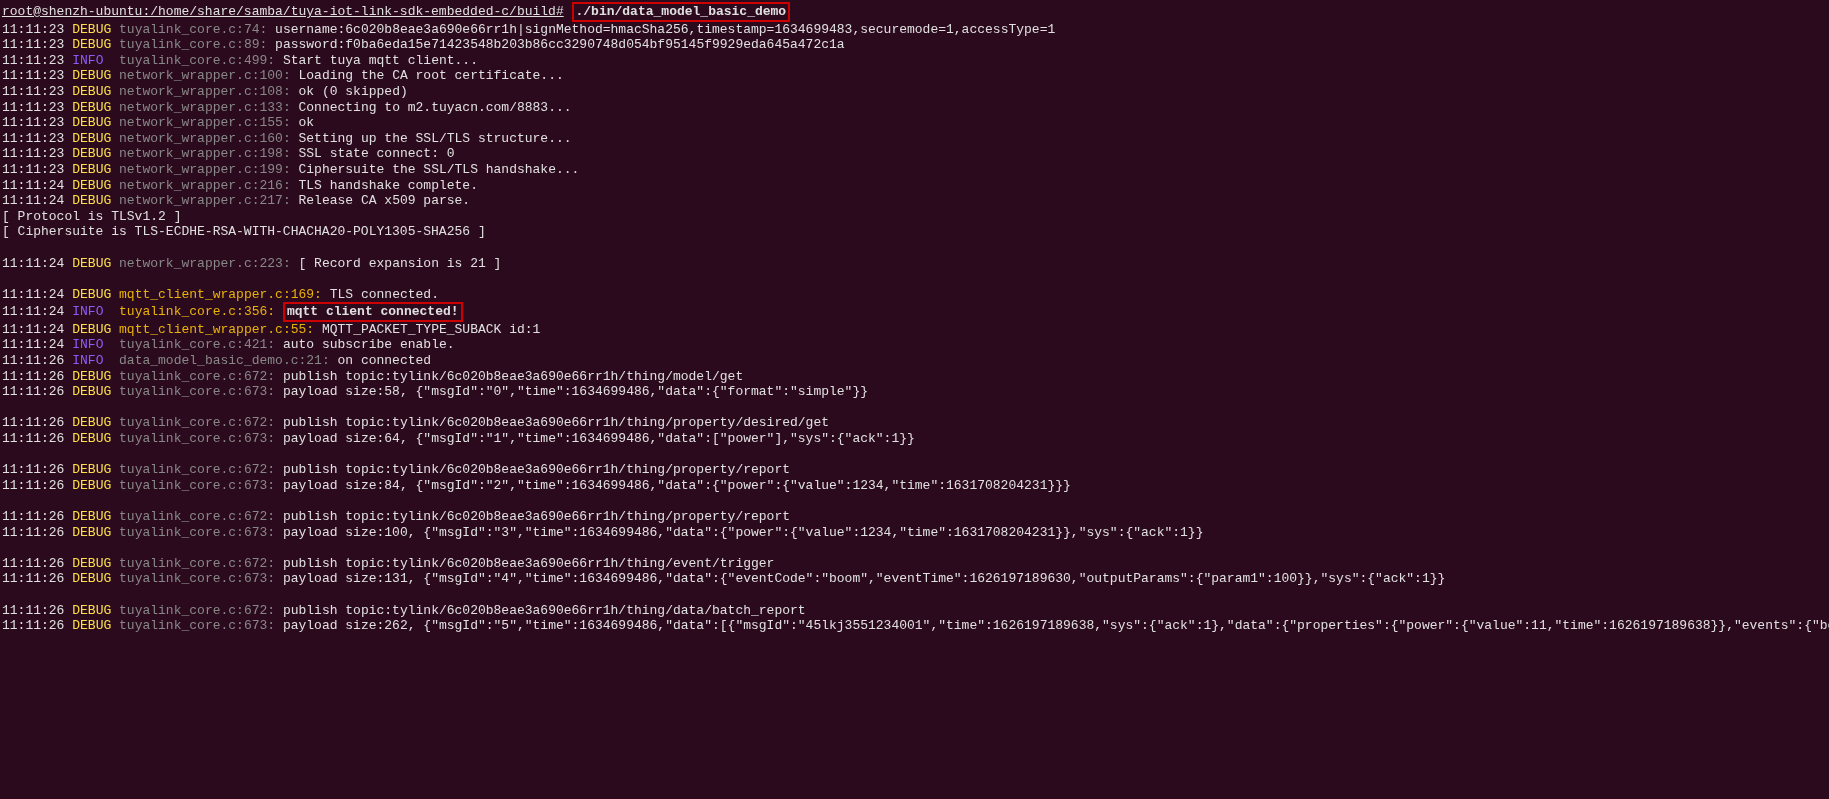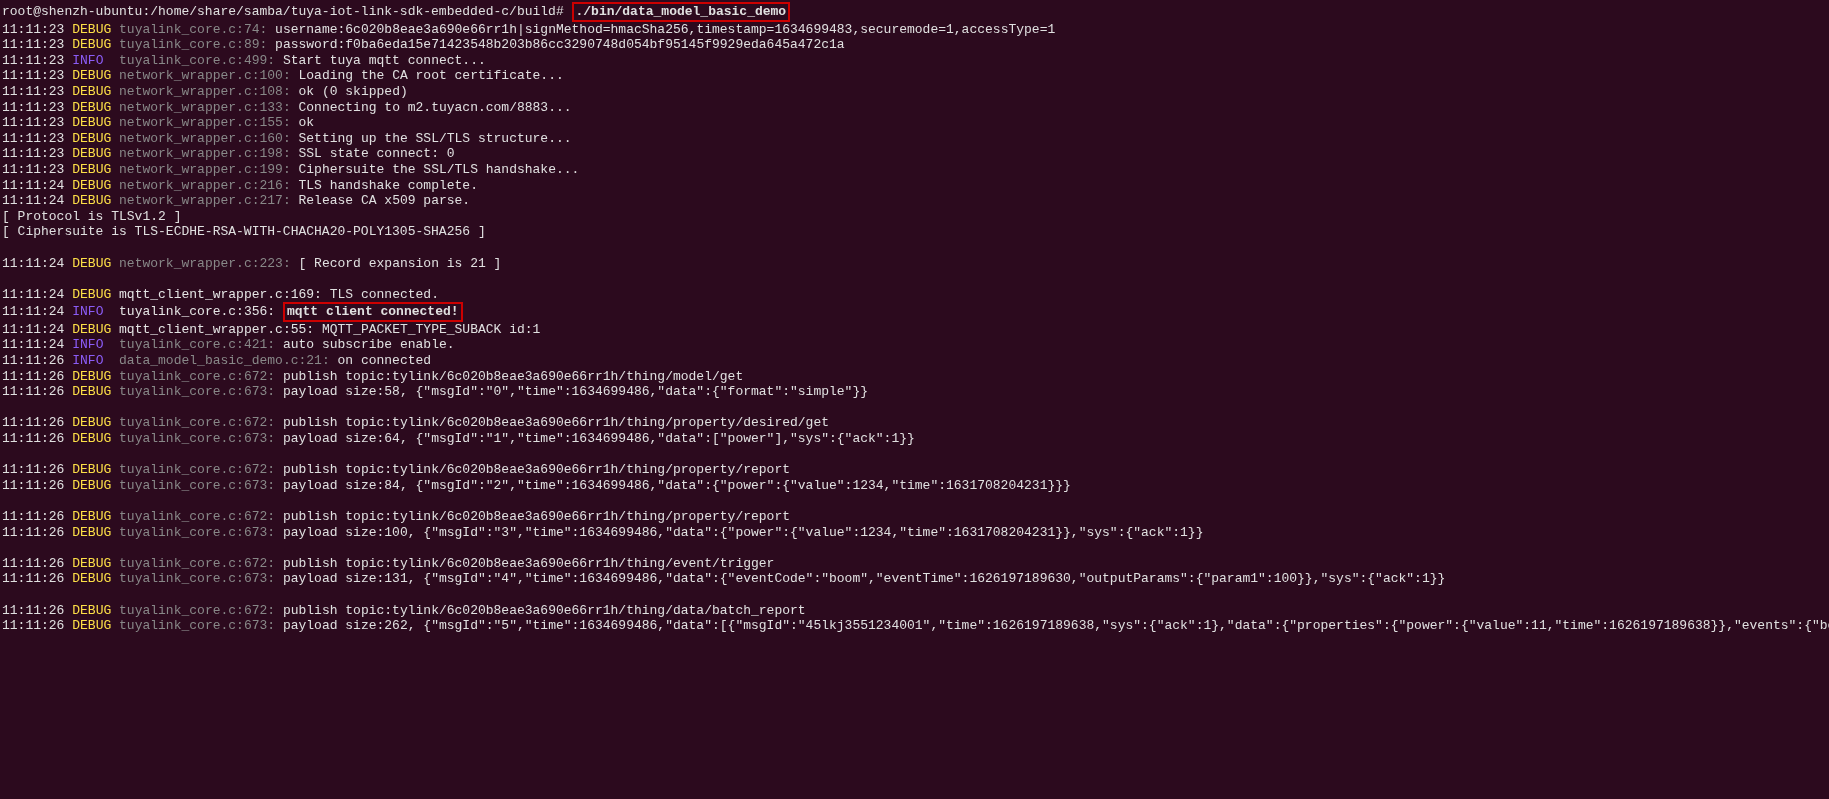--- a/index.html
+++ b/index.html
@@ -12,41 +12,41 @@
     padding: 2px;
     white-space: nowrap;
     overflow-x: auto;
   }
   .line { display: block; }
   .timestamp { color: #e0e0e0; text-align: center; }
   .debug { color: #fde047; }
   .info { color: #8b5cf6; }
   .source { color: #888888; }
   .msg { color: #e0e0e0; }
-  .prompt-path { color: #e0e0e0; }
+  .prompt-path { color: #e0e0e0; text-decoration: underline; }
   .highlight-box {
     border: 2px solid #cc0000;
     padding: 0 2px;
     display: inline-block;
     font-weight: bold;
   }
-  .hidden-src { color: #e5e5e5; margin-top: 12px; }
+  .hidden-src { color: #eab308; margin-top: 12px; }
 </style>
 </head>
 <body>
 
 <div>
   <span class="line">
     <span class="prompt-path">root@shenzh-ubuntu:/home/share/samba/tuya-iot-link-sdk-embedded-c/build#</span>
     <span class="highlight-box">./bin/data_model_basic_demo</span>
   </span>
   <div id="block1">
       <span class="line"><span class="timestamp">11:11:23</span> <span class="debug">DEBUG</span> <span class="source">tuyalink_core.c:74:</span>  <span class="msg">username:6c020b8eae3a690e66rr1h|signMethod=hmacSha256,timestamp=1634699483,securemode=1,accessType=1</span></span>
       <span class="line"><span class="timestamp">11:11:23</span> <span class="debug">DEBUG</span> <span class="source">tuyalink_core.c:89:</span>  <span class="msg">password:f0ba6eda15e71423548b203b86cc3290748d054bf95145f9929eda645a472c1a</span></span>
-      <span class="line"><span class="timestamp">11:11:23</span> <span class="info">INFO</span>&nbsp; <span class="source">tuyalink_core.c:499:</span>  <span class="msg">Start tuya mqtt connect...</span></span>
+      <span class="line"><span class="timestamp">11:11:23</span> <span class="info">INFO</span>&nbsp; <span class="source">tuyalink_core.c:499:</span>  <span class="msg">Start tuya mqtt client...</span></span>
       <span class="line"><span class="timestamp">11:11:23</span> <span class="debug">DEBUG</span> <span class="source">network_wrapper.c:100:</span>  <span class="msg">Loading the CA root certificate...</span></span>
       <span class="line"><span class="timestamp">11:11:23</span> <span class="debug">DEBUG</span> <span class="source">network_wrapper.c:108:</span>  <span class="msg">ok (0 skipped)</span></span>
       <span class="line"><span class="timestamp">11:11:23</span> <span class="debug">DEBUG</span> <span class="source">network_wrapper.c:133:</span>  <span class="msg">Connecting to m2.tuyacn.com/8883...</span></span>
       <span class="line"><span class="timestamp">11:11:23</span> <span class="debug">DEBUG</span> <span class="source">network_wrapper.c:155:</span>  <span class="msg">ok</span></span>
       <span class="line"><span class="timestamp">11:11:23</span> <span class="debug">DEBUG</span> <span class="source">network_wrapper.c:160:</span>  <span class="msg">Setting up the SSL/TLS structure...</span></span>
       <span class="line"><span class="timestamp">11:11:23</span> <span class="debug">DEBUG</span> <span class="source">network_wrapper.c:198:</span>  <span class="msg">SSL state connect: 0</span></span>
       <span class="line"><span class="timestamp">11:11:23</span> <span class="debug">DEBUG</span> <span class="source">network_wrapper.c:199:</span>  <span class="msg">Ciphersuite the SSL/TLS handshake...</span></span>
       <span class="line"><span class="timestamp">11:11:24</span> <span class="debug">DEBUG</span> <span class="source">network_wrapper.c:216:</span>  <span class="msg">TLS handshake complete.</span></span>
       <span class="line"><span class="timestamp">11:11:24</span> <span class="debug">DEBUG</span> <span class="source">network_wrapper.c:217:</span>  <span class="msg">Release CA x509 parse.</span></span>
     </div>

